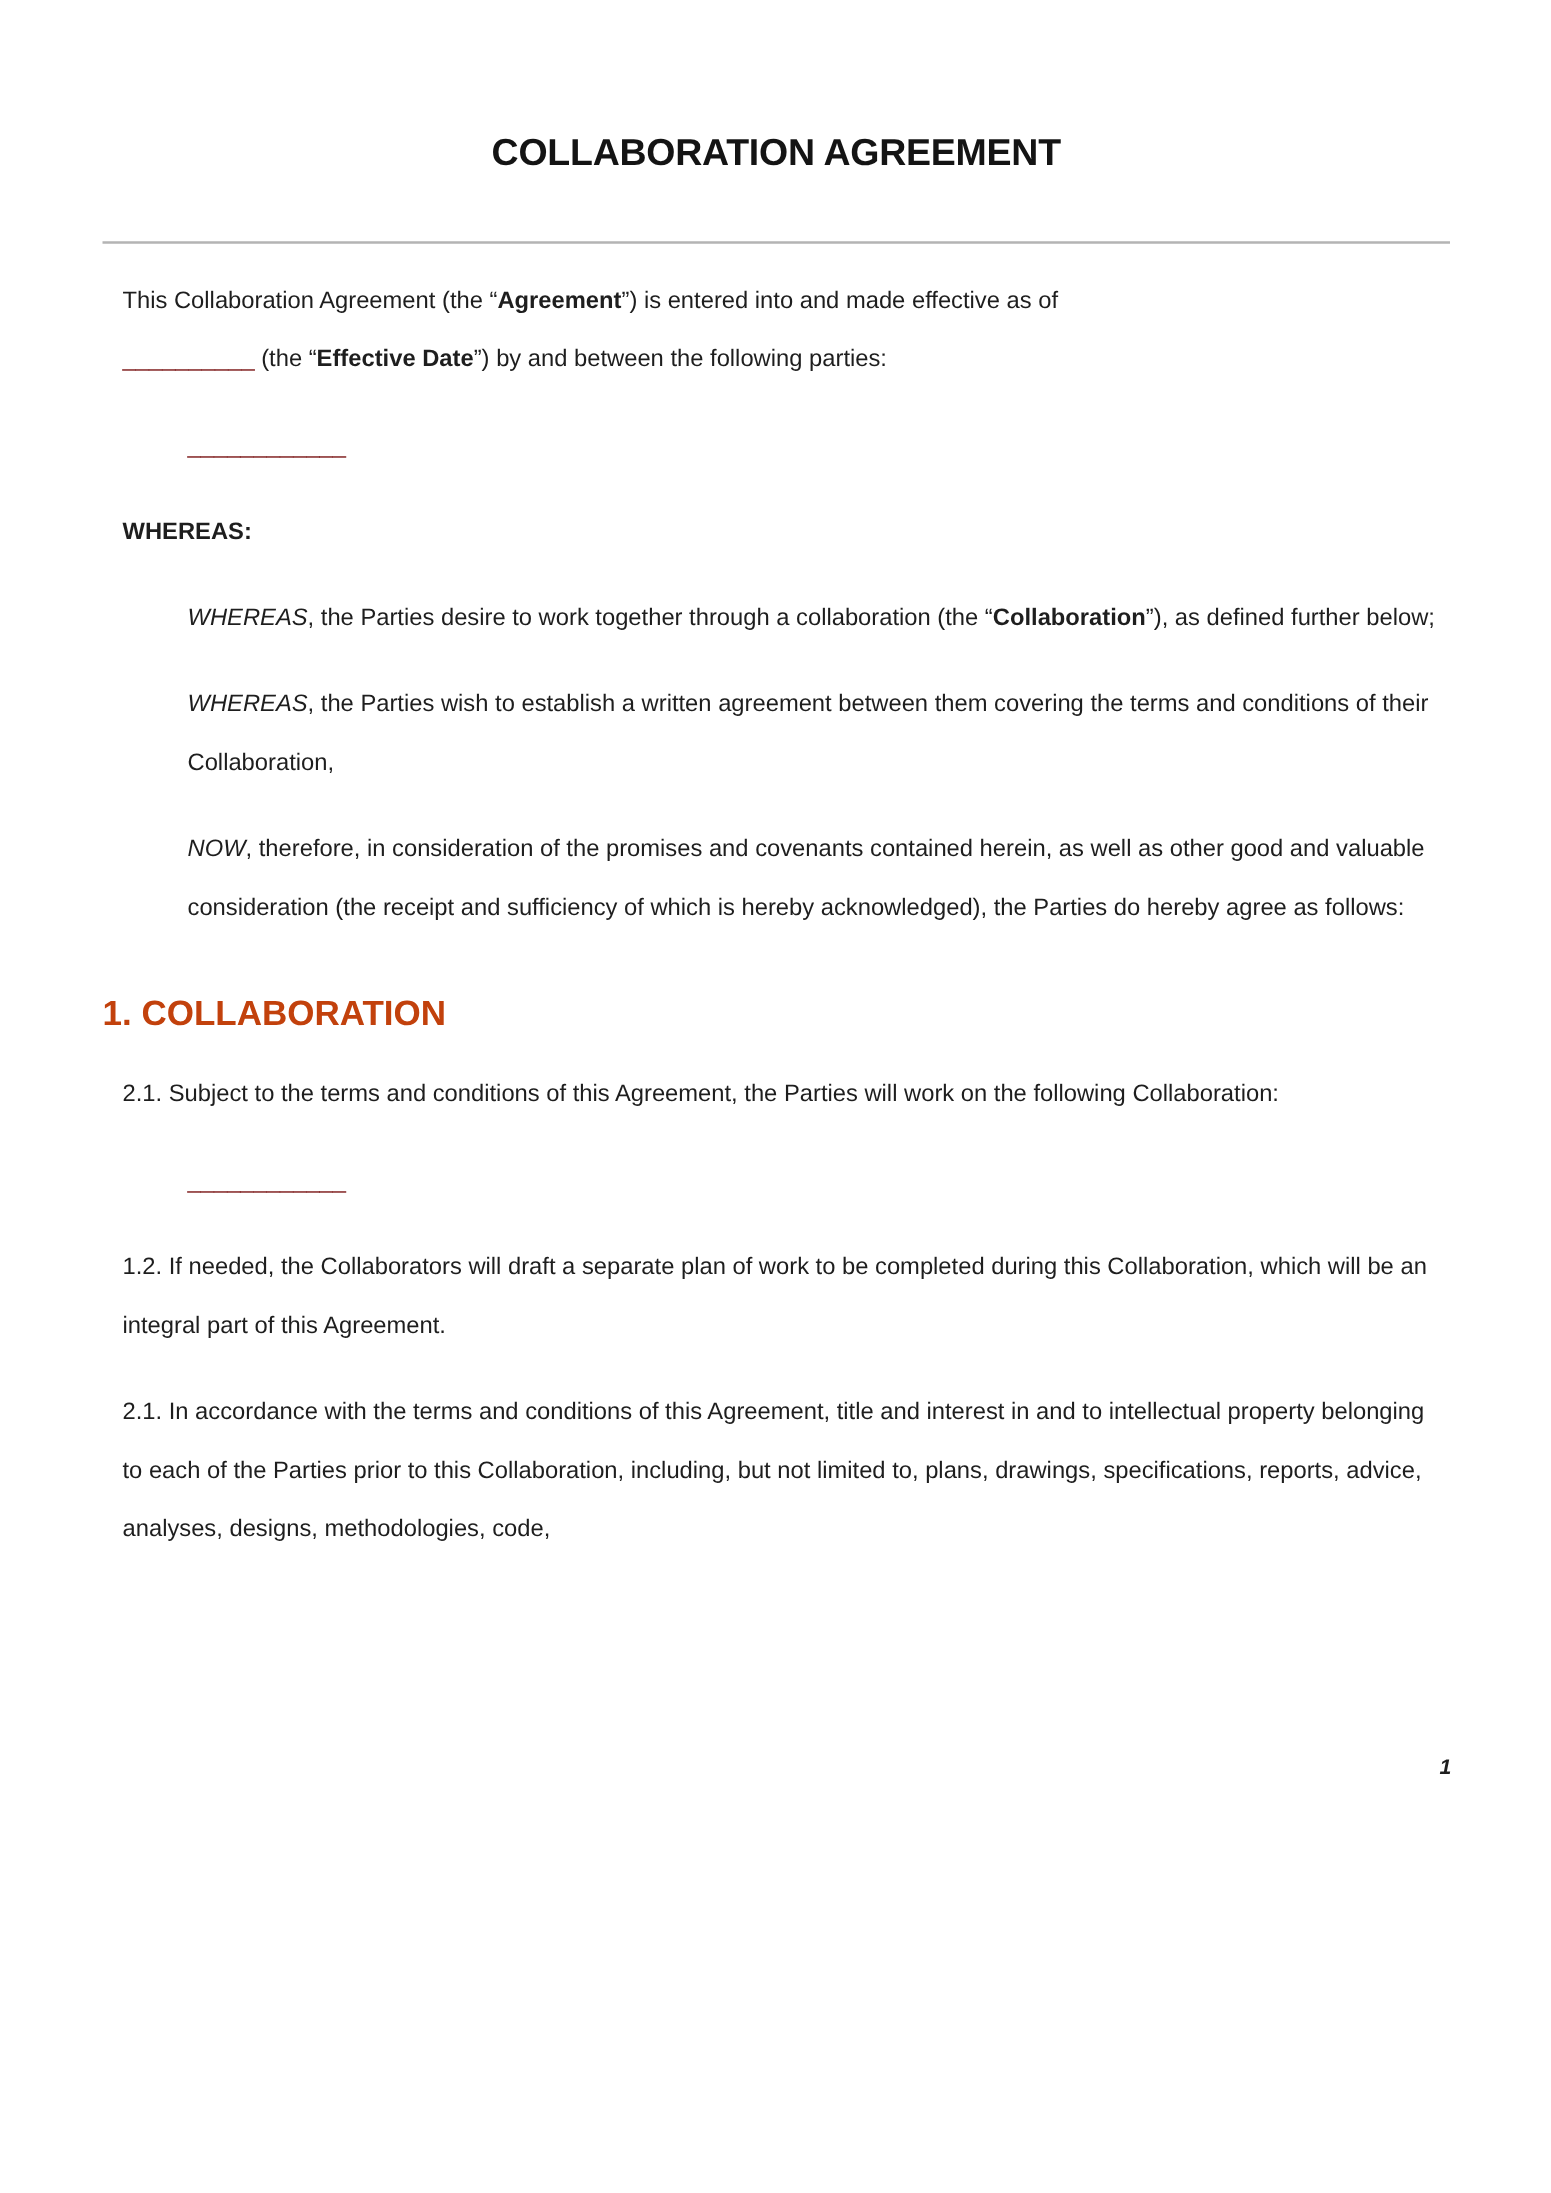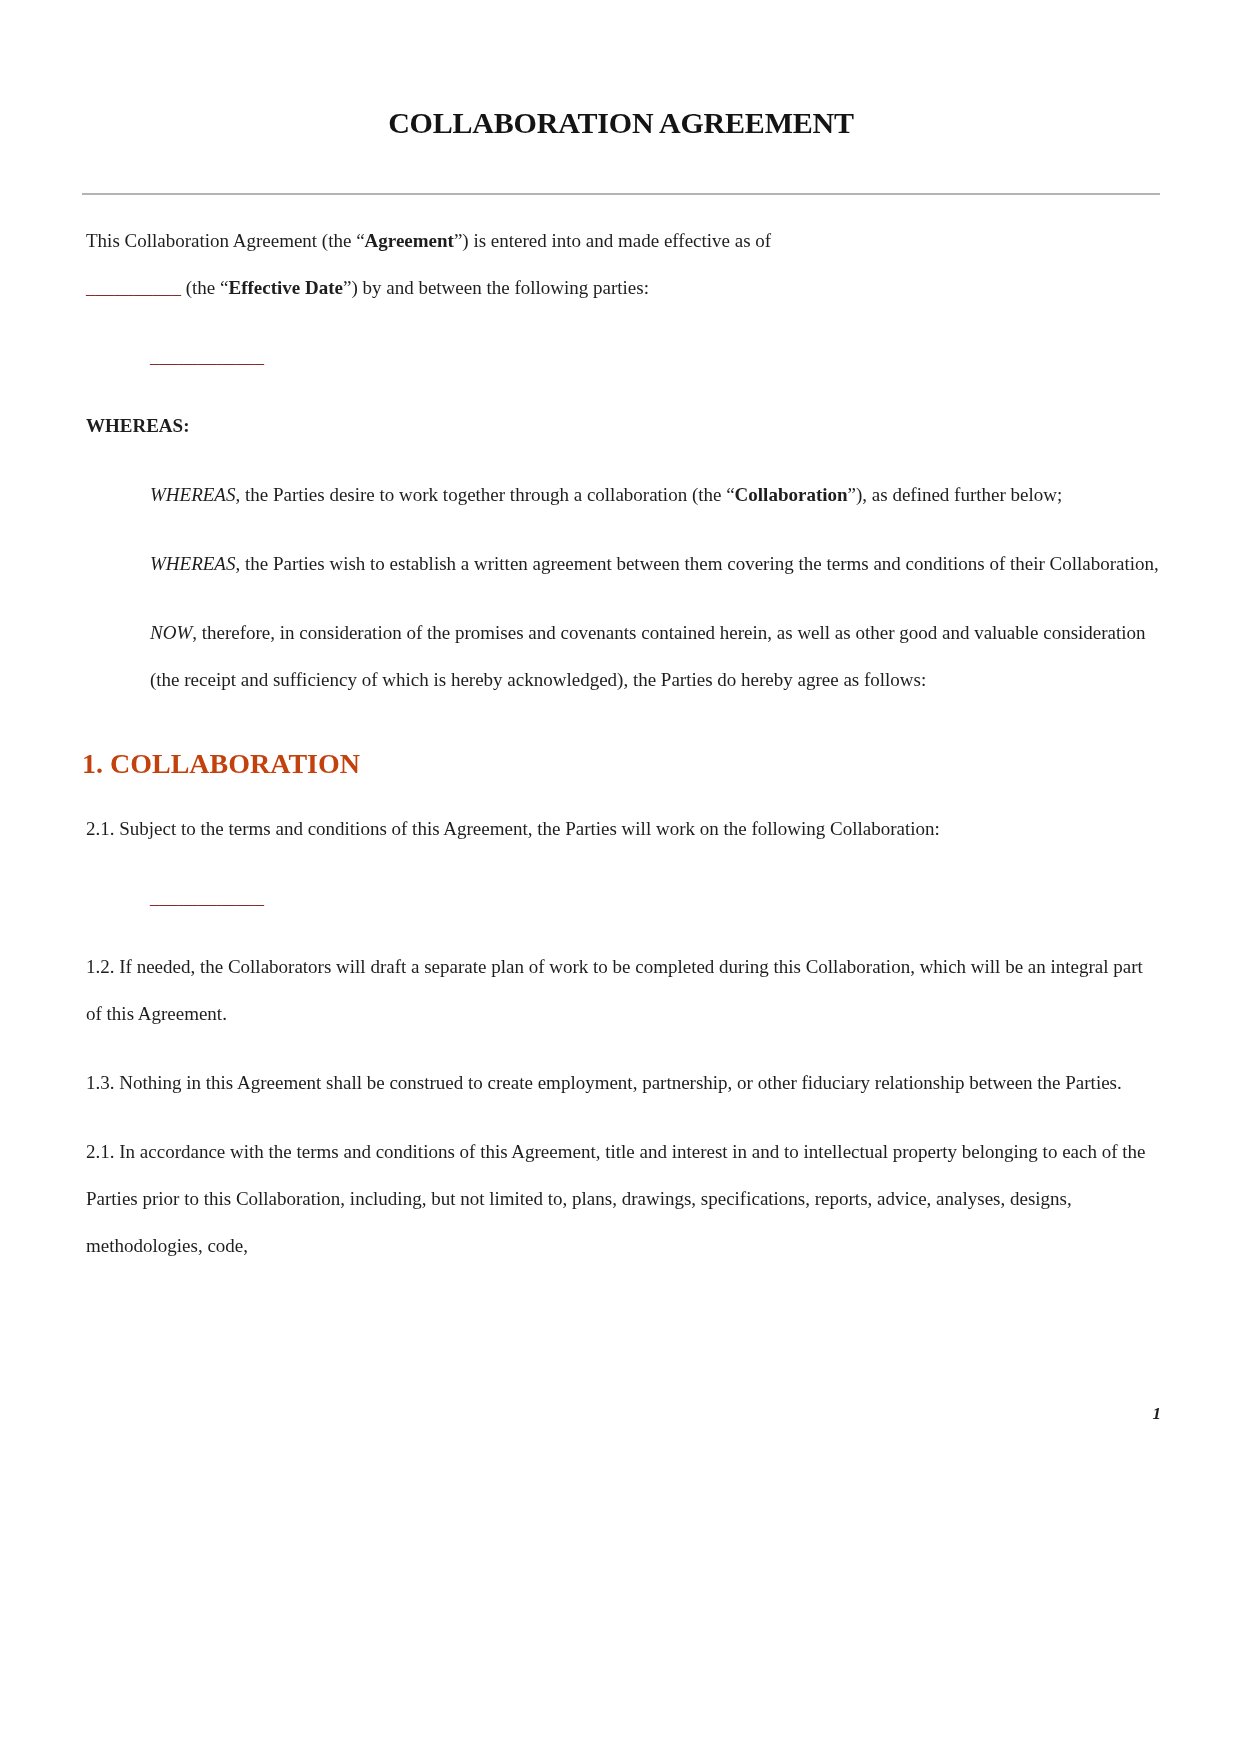--- a/index.html
+++ b/index.html
@@ -3,21 +3,21 @@
 <meta charset="utf-8">
 <style>
   html, body { margin: 0; padding: 0; background: #ffffff; }
   .page {
     position: relative;
     width: 1241px;
     height: 1482px;
     background: #ffffff;
     box-sizing: border-box;
     padding: 103px 81px 15px 82px;
-    font-family: Liberation Serif, serif;
+    font-family: Liberation Sans, sans-serif;
     color: #1e1e1e;
     font-size: 19px;
     overflow: hidden;
   }
   .doc-title {
     margin: 0;
     text-align: center;
     font-size: 30px;
     line-height: 40px;
     font-weight: bold;
@@ -30,21 +30,21 @@
     font-style: italic;
     font-size: 20px;
     line-height: 26px;
   }
   .divider {
     border: none;
     border-top: 2px solid #b4b4b4;
     margin: 50px 0 0 0;
   }
   .para {
-    margin: 22px 0 0 4px;
+    margin: 22px 0 0 16px;
     line-height: 47px;
   }
   .indent { margin-left: 68px; }
   .recitals-label { font-weight: bold; }
   .blank {
     color: #7f1d1d;
     white-space: nowrap;
   }
   .section-heading {
     margin: 42px 0 0 0;
@@ -87,20 +87,19 @@
   <p class="para indent"><em>NOW</em><span>, therefore, in consideration of the promises and covenants contained herein, as well as other good and valuable consideration (the receipt and sufficiency of which is hereby acknowledged), the Parties do hereby agree as follows:</span></p>
 
   <h2 class="section-heading">1. COLLABORATION</h2>
 
   <p class="para">2.1. Subject to the terms and conditions of this Agreement, the Parties will work on the following Collaboration:</p>
 
   <p class="para indent"><span class="blank">____________</span></p>
 
   <p class="para">1.2. If needed, the Collaborators will draft a separate plan of work to be completed during this Collaboration, which will be an integral part of this Agreement.</p>
 
-  <p class="para">1.3. Nothing in this Agreement shall be construed to create employment, partnership, or other fiduciary relationship between the Parties.</p>
 
 
   <p class="para">2.1. In accordance with the terms and conditions of this Agreement, title and interest in and to intellectual property belonging to each of the Parties prior to this Collaboration, including, but not limited to, plans, drawings, specifications, reports, advice, analyses, designs, methodologies, code,</p>
 
   <div class="page-number">1</div>
 
 </div>
 
 </body></html>

